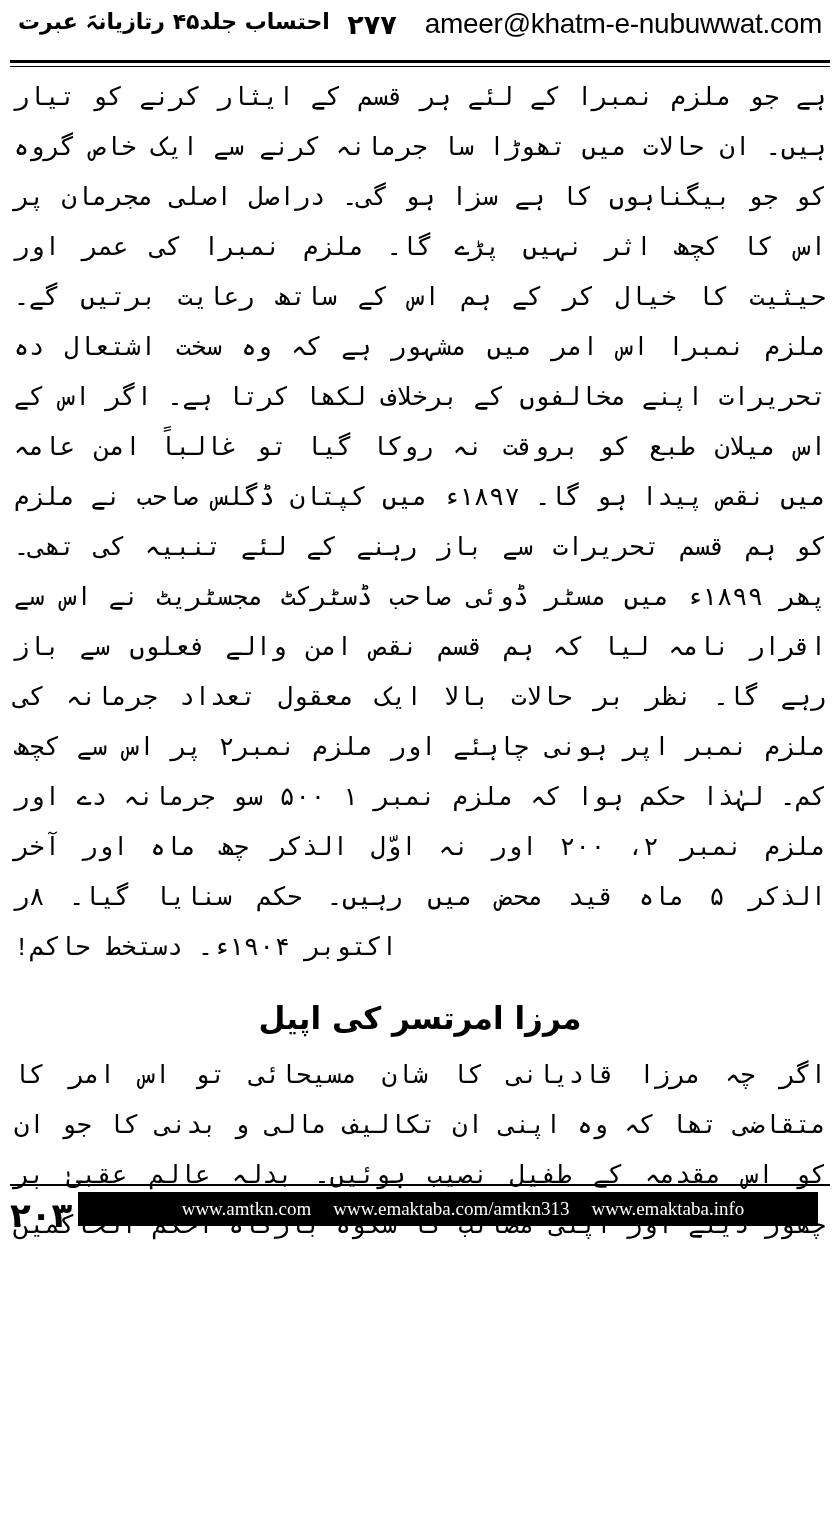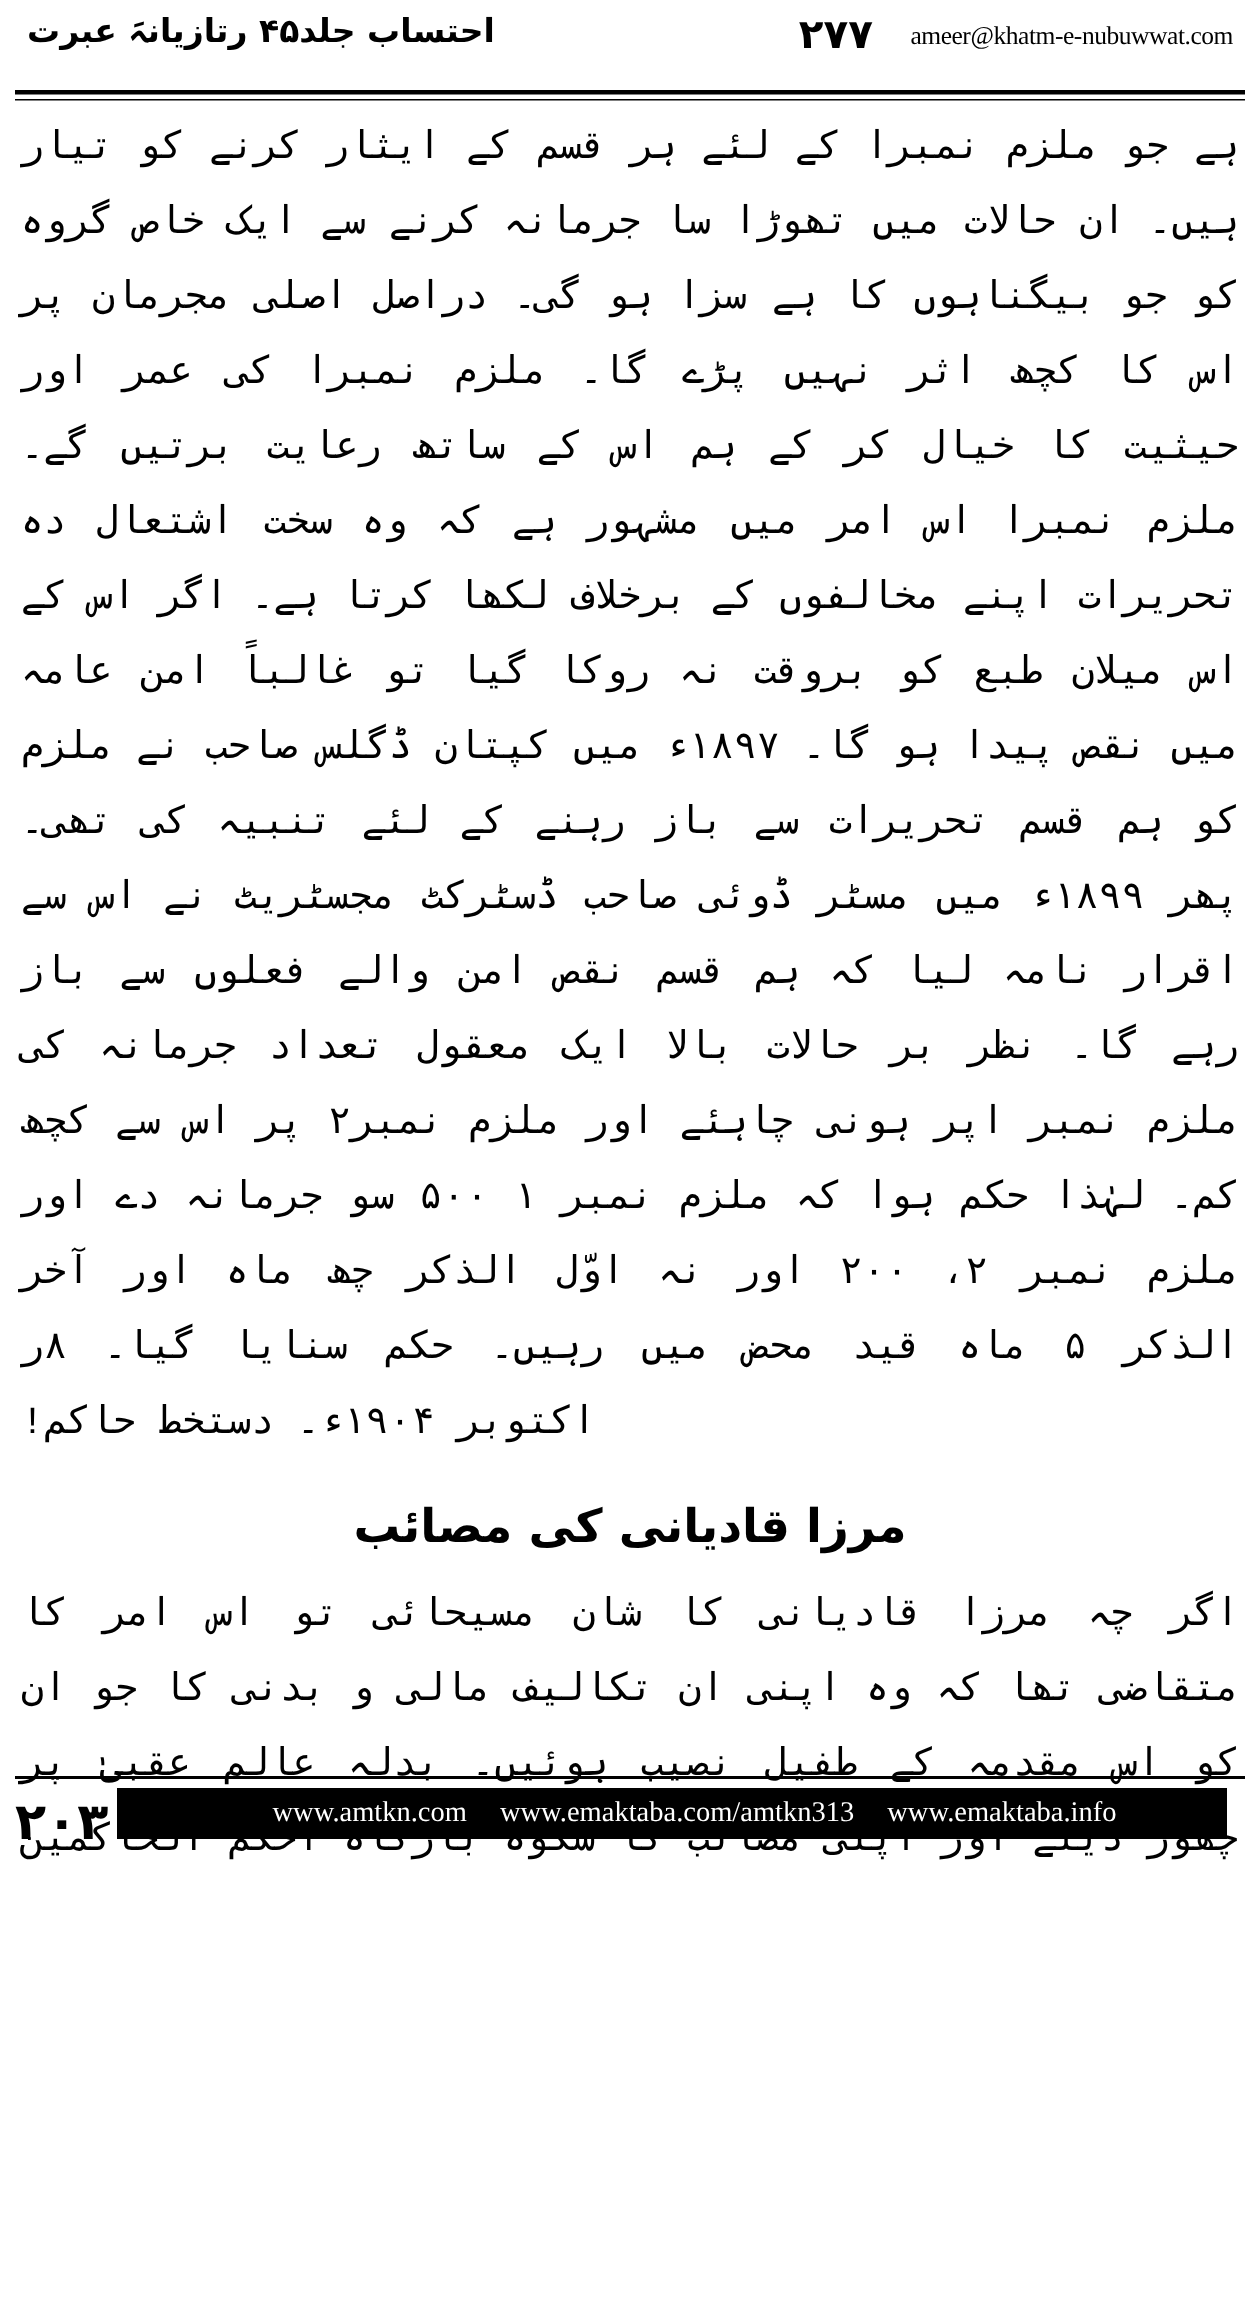--- a/index.html
+++ b/index.html
@@ -37,33 +37,32 @@
     font-size: 22px;
     line-height: 1.25;
     letter-spacing: 0px;
     white-space: nowrap;
     font-weight: 600;
   }
   .header-left {
     display: flex;
     flex-direction: row-reverse;
     align-items: center;
-    gap: 14px;
+    gap: 28px;
   }
   .page-number-top {
     font-size: 27px;
     font-weight: 700;
     letter-spacing: -1px;
   }
   .header-email {
-    font-size: 17px;
-    font-family: Liberation Serif, serif;
+    font-size: 28px;
+    font-family: Liberation Sans, sans-serif;
     direction: ltr;
     letter-spacing: -0.3px;
-    margin-left: 11px;
   }
   .rule-top {
     position: absolute;
     top: 60px;
     left: 10px;
     right: 10px;
     height: 0;
     border-top: 3px solid #000;
   }
   .rule-top2 {
@@ -163,21 +162,21 @@
     <div class="header-left">
       <div class="page-number-top">۲۷۷</div>
       <div class="header-email">ameer@khatm-e-nubuwwat.com</div>
     </div>
   </div>
   <div class="rule-top"></div>
   <div class="rule-top2"></div>
 
   <div class="body">
     <p class="para last-right">ہے جو ملزم نمبرا کے لئے ہر قسم کے ایثار کرنے کو تیار ہیں۔ ان حالات میں تھوڑا سا جرمانہ کرنے سے ایک خاص گروہ کو جو بیگناہوں کا ہے سزا ہو گی۔ دراصل اصلی مجرمان پر اس کا کچھ اثر نہیں پڑے گا۔ ملزم نمبرا کی عمر اور حیثیت کا خیال کر کے ہم اس کے ساتھ رعایت برتیں گے۔ ملزم نمبرا اس امر میں مشہور ہے کہ وہ سخت اشتعال دہ تحریرات اپنے مخالفوں کے برخلاف لکھا کرتا ہے۔ اگر اس کے اس میلان طبع کو بروقت نہ روکا گیا تو غالباً امن عامہ میں نقص پیدا ہو گا۔ ۱۸۹۷ء میں کپتان ڈگلس صاحب نے ملزم کو ہم قسم تحریرات سے باز رہنے کے لئے تنبیہ کی تھی۔ پھر ۱۸۹۹ء میں مسٹر ڈوئی صاحب ڈسٹرکٹ مجسٹریٹ نے اس سے اقرار نامہ لیا کہ ہم قسم نقص امن والے فعلوں سے باز رہے گا۔ نظر بر حالات بالا ایک معقول تعداد جرمانہ کی ملزم نمبر اپر ہونی چاہئے اور ملزم نمبر۲ پر اس سے کچھ کم۔ لہٰذا حکم ہوا کہ ملزم نمبر ۱ ۵۰۰ سو جرمانہ دے اور ملزم نمبر ۲، ۲۰۰ اور نہ اوّل الذکر چھ ماہ اور آخر الذکر ۵ ماہ قید محض میں رہیں۔ حکم سنایا گیا۔ ۸ر اکتوبر ۱۹۰۴ء۔ دستخط حاکم!</p>
-    <h2 class="heading">مرزا قادیانی کی مصائب</h2>
+    <h2 class="heading">مرزا امرتسر کی اپیل</h2>
     <p class="para last-right">اگر چہ مرزا قادیانی کا شان مسیحائی تو اس امر کا متقاضی تھا کہ وہ اپنی ان تکالیف مالی و بدنی کا جو ان کو اس مقدمہ کے طفیل نصیب ہوئیں۔ بدلہ عالم عقبیٰ پر چھوڑ دیتے اور اپنی مصائب کا شکوہ بارگاہ احکم الحاکمین میں پیش کرتے۔ کیونکہ یہ سب حادثات قدرت کی طرف سے ان کو حاصل ہوئے تھے۔ لیکن آپ وہ مسیح نہیں جن کا بھروسہ محض آسمانی عدالت پر ہوا ور نہ آپ ان پاک نفوس سے ہیں جو ہر حال میں دکھ درد کے وقت یہ کہہ کر "انمــا اشکــوا بثی وحزنی الیٰ اللّٰه" معاملہ کو حوالہ با خدا کرتے ہیں۔ بلکہ آپ تو مجازی حکام کی عدالتوں کے ذریعہ حق الیقین سمجھتے ہیں اور اپنے تنازعات کو "فـردوه الـیٰ اللّٰه والـرسـول" کے مصداق بنانے کے بجائے عدالت حکام مجاز کو ہی مرجع و ماٰب قرار دیتے ہیں۔ آخر کار آپ نے بعد عدالت مسٹر صاحب بری صاحب سیشن جج بہادر قسمت امرتسر ۵ر نومبر ۱۹۰۴ء کو اپیل داخل کیا اور اپیل میں علاوہ دیگر عذرات کے بڑی عاجزی سے اپنی کبر سنی اور واجب الرحم حالت جتا کر ان مصائب کا جو دوران مقدمہ میں آپ کو نصیب ہوئیں شکوہ کیا اور اس بات کا بہت کچھ رونا روئے کہ صاحب مجسٹریٹ نے دوران مقدمہ میں ان کے بڑھاپے پر کوئی رحم نہیں کیا اور طرح طرح کی صعوبات میں مبتلا رکھ کر آخر کار ایک سنگین سزا</p>
   </div>
 
   <div class="rule-bottom"></div>
   <div class="footer">
     <div class="footer-page-num">۲۰۳</div>
     <div class="footer-bar">
       <span>www.amtkn.com</span>
       <span>www.emaktaba.com/amtkn313</span>
       <span>www.emaktaba.info</span>

